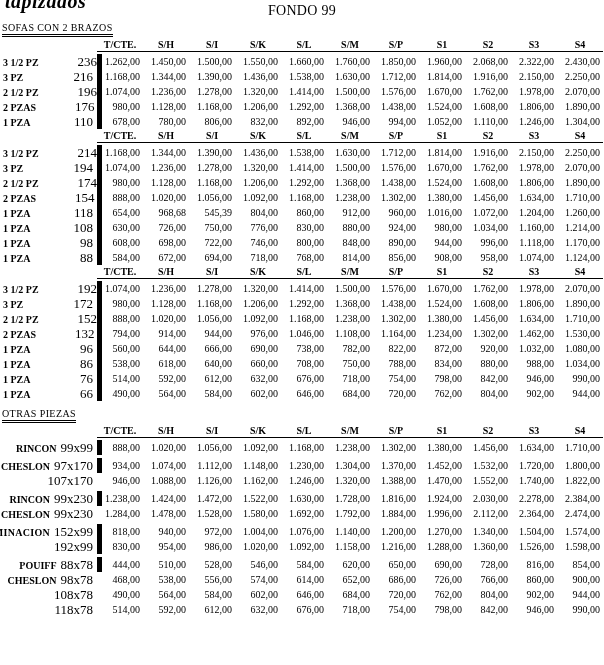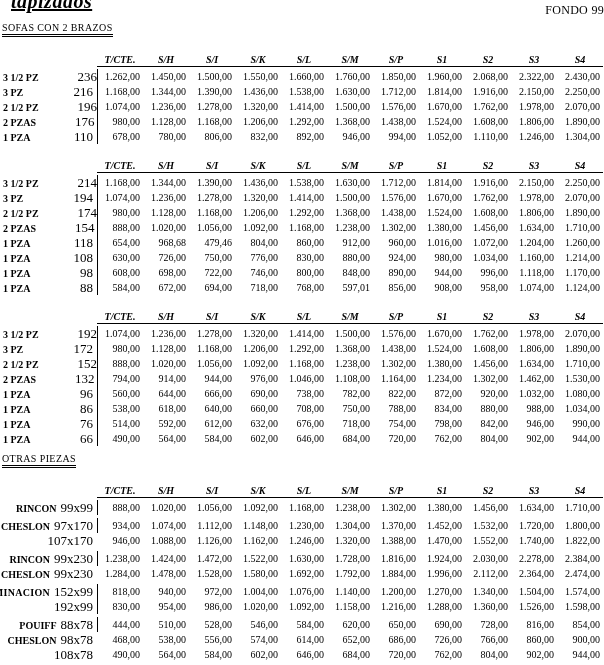--- a/index.html
+++ b/index.html
@@ -1,38 +1,38 @@
 <!DOCTYPE html>
 <html><head>
 <meta charset="utf-8">
 <style>
   html,body{margin:0;padding:0;}
   body{
     width:604px;height:665px;overflow:hidden;background:#fff;color:#000;
     font-family:"Liberation Serif","DejaVu Serif",serif;
   }
   .top{position:relative;height:15px;}
-  .logo{position:absolute;left:11px;top:0;height:13px;width:120px;overflow:hidden;text-decoration:underline;}
+  .logo{position:absolute;left:5px;top:0;height:13px;width:120px;overflow:hidden;}
   .logo span{display:block;font-style:italic;font-weight:bold;font-size:20px;margin-top:-10px;letter-spacing:.5px;}
-  .doc-title{text-align:right;font-size:12px;padding-top:3px;letter-spacing:.3px;}
+  .doc-title{text-align:center;font-size:14px;padding-top:3px;letter-spacing:.3px;}
   .section{margin-left:1px;}
   .sec-title{display:inline-block;border-bottom:1px solid #000;padding-bottom:1px;margin:2px 0 1px 1px;text-align:center;}
   .sec-title span{display:inline-block;border-bottom:1px solid #000;padding-bottom:1px;font-size:10px;letter-spacing:.4px;}
-  .hdr{display:flex;margin-top:16px;font-style:italic;}
+  .hdr{display:flex;margin-top:1px;}
   .labelarea{flex:0 0 96px;width:96px;display:flex;justify-content:space-between;align-items:baseline;box-sizing:border-box;gap:39px;}
   .cols{display:flex;border-bottom:1px solid #000;padding-bottom:1px;}
   .hcol{width:46px;flex:0 0 46px;text-align:center;font-weight:bold;font-size:10px;}
   .rows{margin-top:2px;}
   .row{display:flex;height:15px;line-height:15px;}
   .row[data-gap="true"]{margin-top:3px;}
   .lab{font-weight:bold;font-size:10px;padding-left:2px;white-space:nowrap;}
   .lab[data-small="true"]{font-size:10px;letter-spacing:.3px;}
   .size{font-size:13px;padding-right:4px;}
   .val{width:46px;flex:0 0 46px;box-sizing:border-box;text-align:right;padding-right:3px;font-size:10px;white-space:nowrap;}
-  .val[data-divider="true"]{border-left:1px solid #000000;}
+  .val[data-divider="true"]{border-left:5px solid #000000;}
   .r4 .labelarea{justify-content:flex-end;gap:4px;}
   .r4 .lab{padding-left:0;}
 </style>
 </head>
 <body>
 
 <div class="top">
   <div class="logo">
       <span>tapizados</span>
     </div>
@@ -232,21 +232,21 @@
         <span class="val">1.634,00</span>
         <span class="val">1.710,00</span>
       </div>
       <div class="row">
         <span class="labelarea">
           <span class="lab">1 PZA</span>
           <span class="size">118</span>
         </span>
         <span class="val" data-divider="true">654,00</span>
         <span class="val">968,68</span>
-        <span class="val">479,46</span>
+        <span class="val">545,39</span>
         <span class="val">804,00</span>
         <span class="val">860,00</span>
         <span class="val">912,00</span>
         <span class="val">960,00</span>
         <span class="val">1.016,00</span>
         <span class="val">1.072,00</span>
         <span class="val">1.204,00</span>
         <span class="val">1.260,00</span>
       </div>
       <div class="row">
@@ -286,21 +286,21 @@
       <div class="row">
         <span class="labelarea">
           <span class="lab">1 PZA</span>
           <span class="size">88</span>
         </span>
         <span class="val" data-divider="true">584,00</span>
         <span class="val">672,00</span>
         <span class="val">694,00</span>
         <span class="val">718,00</span>
         <span class="val">768,00</span>
-        <span class="val">597,01</span>
+        <span class="val">814,00</span>
         <span class="val">856,00</span>
         <span class="val">908,00</span>
         <span class="val">958,00</span>
         <span class="val">1.074,00</span>
         <span class="val">1.124,00</span>
       </div>
   </div>
 </div>
 
 <div class="section">

